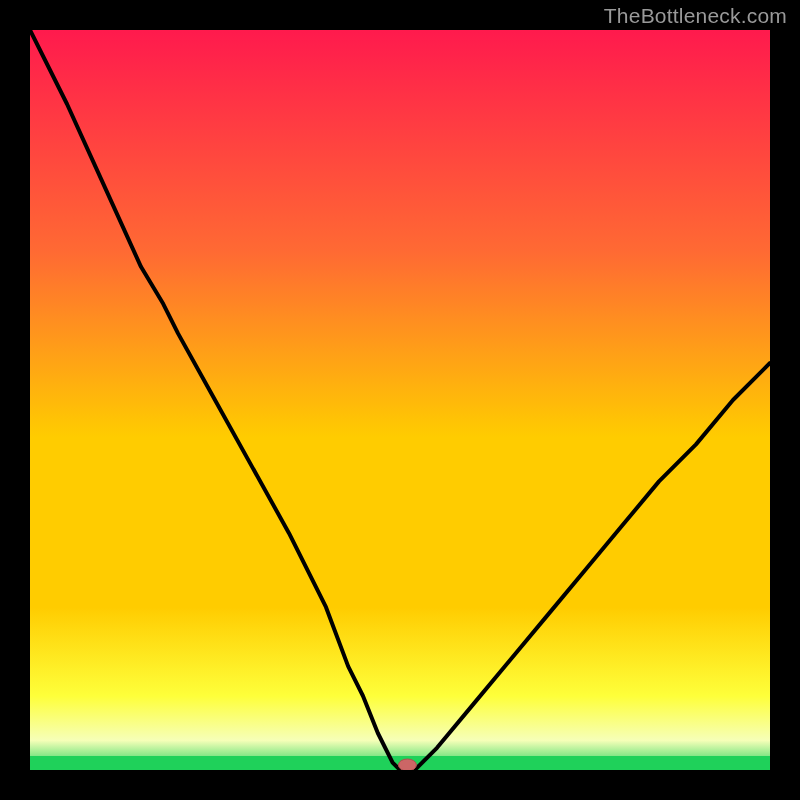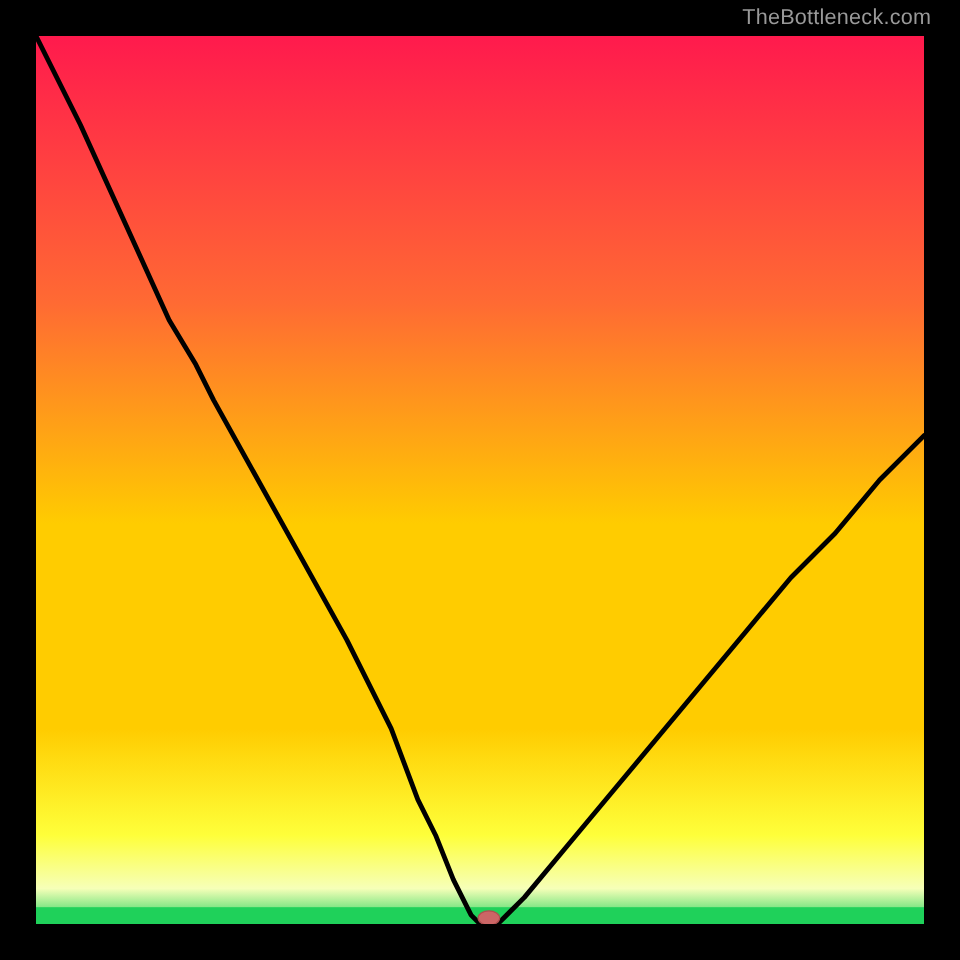--- a/index.html
+++ b/index.html
@@ -13,23 +13,23 @@
   }
   .outer {
     position: relative;
     width: 800px;
     height: 800px;
     background: #000;
   }
   .watermark {
     position: absolute;
     top: 4px;
-    right: 24px;
+    right: 13px;
     color: #999;
-    font-size: 18px;
+    font-size: 21px;
     font-weight: 500;
     letter-spacing: 0.2px;
     z-index: 20;
   }
   .plot {
     position: absolute;
     left: 30px;
     top: 30px;
     width: 740px;
     height: 740px;

